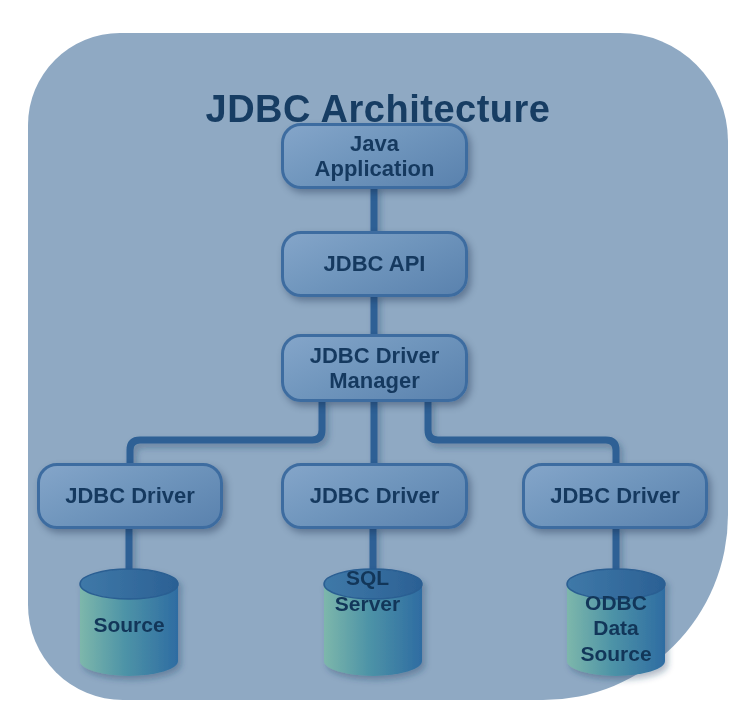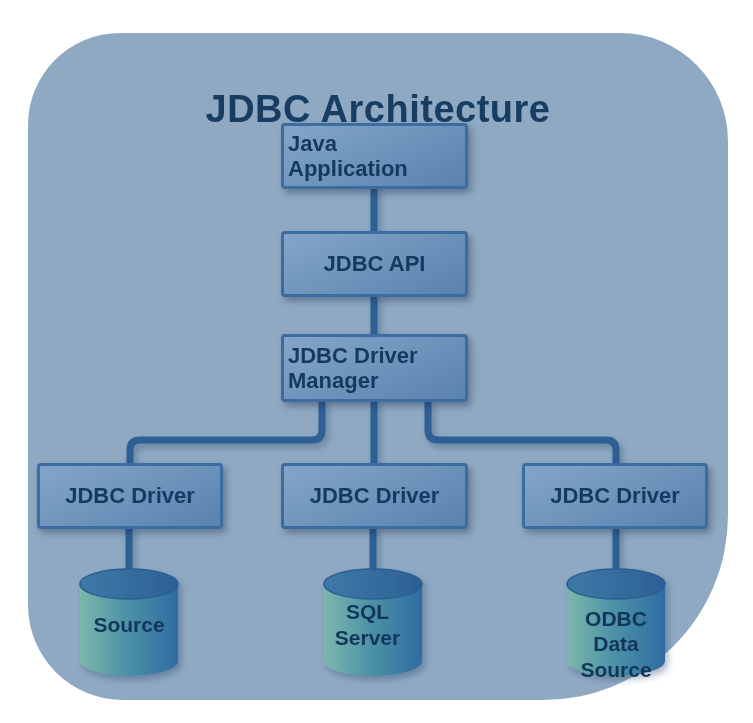--- a/index.html
+++ b/index.html
@@ -34,29 +34,30 @@
     position: absolute;
     left: 0; top: 0;
     width: 753px; height: 723px;
     z-index: 2;
   }
   .node {
     position: absolute;
     display: flex;
     align-items: center;
     justify-content: center;
+    text-align: center;
     box-sizing: border-box;
     padding: 0 4px;
     font-weight: bold;
     font-size: 22px;
     line-height: 1.15;
     color: #15395F;
     background: linear-gradient(155deg, #84A5C9 0%, #7096BD 45%, #5A82AE 100%);
     border: 3px solid #3D6CA0;
-    border-radius: 4px;
+    border-radius: 20px;
     box-shadow: 3px 4px 7px rgba(20, 40, 70, 0.38);
     z-index: 3;
   }
   .node-java-app        { left: 281px; top: 123px; width: 187px; height: 66px; }
   .node-jdbc-api        { left: 281px; top: 231px; width: 187px; height: 66px; }
   .node-driver-manager  { left: 281px; top: 334px; width: 187px; height: 68px; }
   .node-driver-left     { left: 37px;  top: 463px; width: 186px; height: 66px; }
   .node-driver-center   { left: 281px; top: 463px; width: 187px; height: 66px; }
   .node-driver-right    { left: 522px; top: 463px; width: 186px; height: 66px; }
   .cyl-label {
@@ -65,22 +66,22 @@
     align-items: center;
     justify-content: center;
     text-align: center;
     font-weight: bold;
     font-size: 21px;
     line-height: 1.22;
     color: #123659;
     z-index: 4;
   }
   .cyl-label-oracle { left: 80px;  top: 590px; width: 98px; height: 70px; }
-  .cyl-label-sql    { left: 324px; top: 586px; width: 87px; height: 78px; }
-  .cyl-label-odbc   { left: 567px; top: 600px; width: 98px; height: 88px; }
+  .cyl-label-sql    { left: 324px; top: 552px; width: 87px; height: 78px; }
+  .cyl-label-odbc   { left: 567px; top: 584px; width: 98px; height: 88px; }
 </style>
 </head>
 <body>
 
 <div class="stage">
 
   <div class="panel"></div>
 
   <div class="title">JDBC Architecture</div>
 

